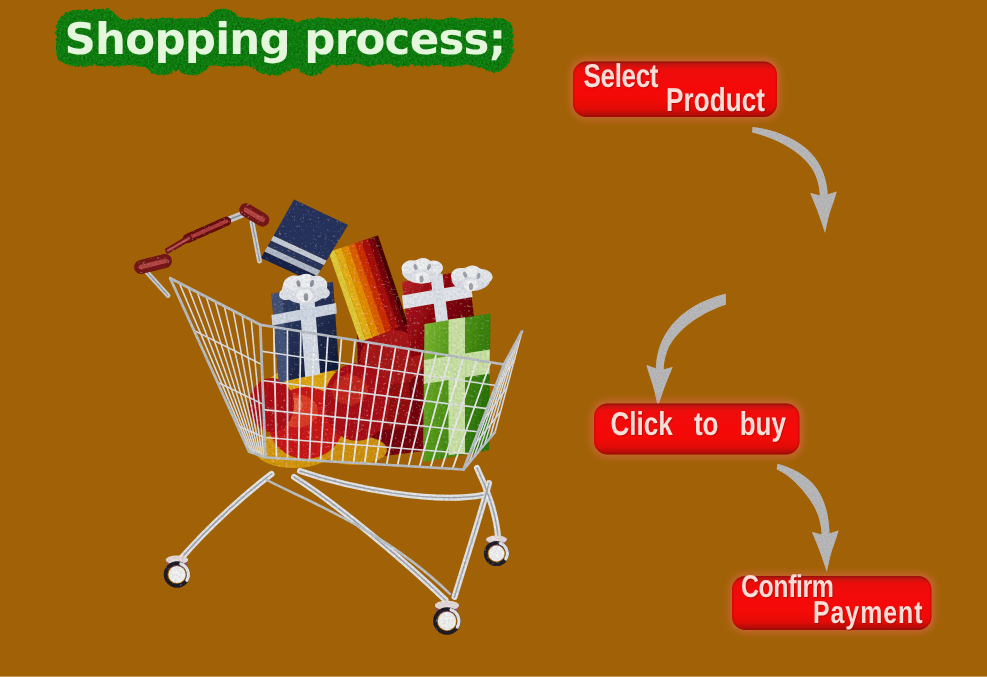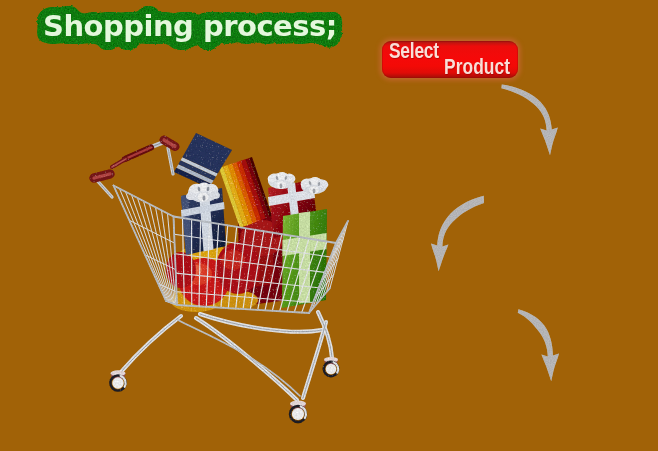--- a/index.html
+++ b/index.html
@@ -355,14 +355,21 @@
                C547.4,347.4 544.8,339.8 539.6,332.6 C532.8,323.4 526.6,317 517.8,312.8 Z"></path>
     </g>
   </svg>
 
   <div class="btn" id="btn-select">
     <span class="btn-label" style="left:7px;top:-1.5px;font-size:22px;letter-spacing:-0.3px;">Select</span>
     <span class="btn-label" style="left:61.5px;top:14.5px;font-size:22px;letter-spacing:0.07px;">Product</span>
   </div>
 
 
-
+  <div class="btn" id="btn-click">
+    <span class="btn-label" style="left:11px;top:3.3px;font-size:22px;word-spacing:11.71px;">Click to buy</span>
+  </div>
+
+  <div class="btn" id="btn-confirm">
+    <span class="btn-label" style="left:6px;top:-3.5px;font-size:21px;letter-spacing:-0.34px;">Confirm</span>
+    <span class="btn-label" style="left:54px;top:13.7px;font-size:21px;letter-spacing:0.81px;">Payment</span>
+  </div>
 </div>
 
 </body></html>

